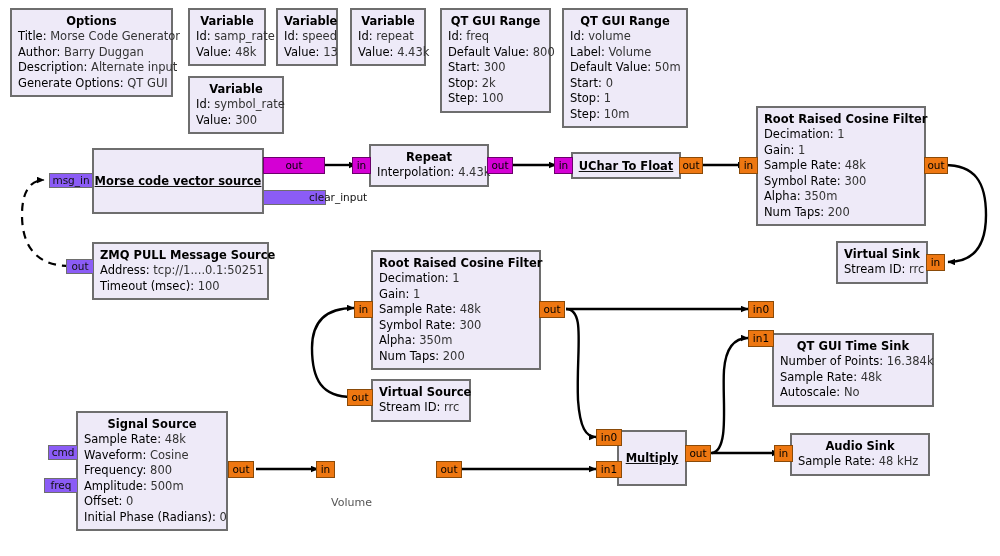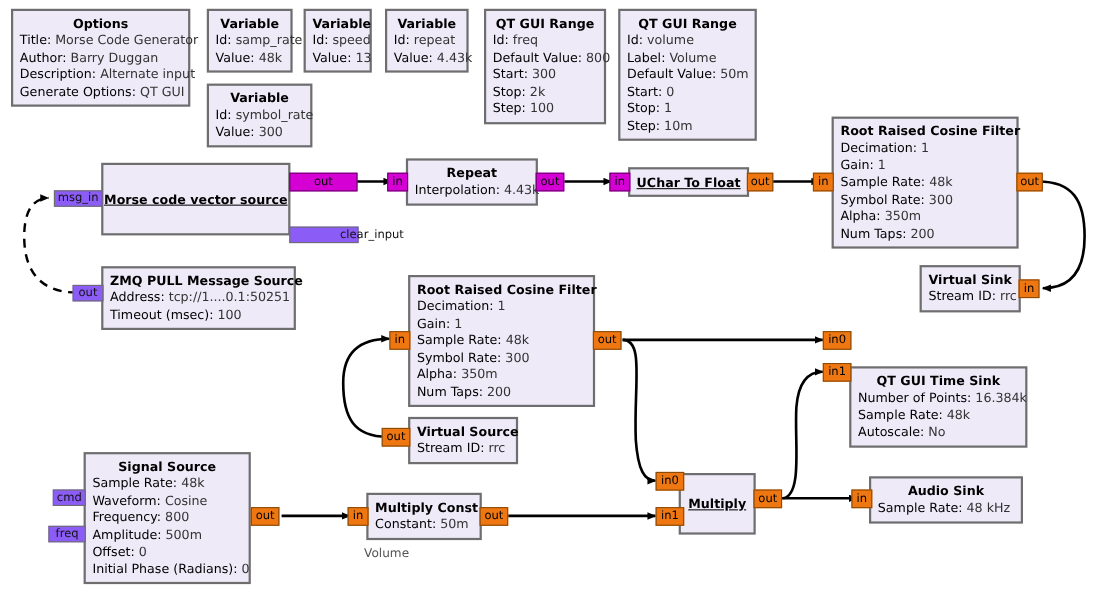--- a/index.html
+++ b/index.html
@@ -136,21 +136,21 @@
     <span class="row"><span class="k">Default Value:</span> <span class="v">50m</span></span>
     <span class="row"><span class="k">Start:</span> <span class="v">0</span></span>
     <span class="row"><span class="k">Stop:</span> <span class="v">1</span></span>
     <span class="row"><span class="k">Step:</span> <span class="v">10m</span></span>
   </div>
 
   <div class="block centered" style="left:92px;top:148px;width:172px;height:66px;">
     <span class="btitle">Morse code vector source</span>
   </div>
   <div class="port msg" style="left:49px;top:173px;width:44px;">msg_in</div>
-  <div class="port msg" style="left:263px;top:206px;width:63px;padding-left:45px;">clear_input</div>
+  <div class="port msg" style="left:263px;top:190px;width:63px;padding-left:45px;">clear_input</div>
   <div class="port byte" style="left:263px;top:157px;width:62px;height:17px;line-height:15px;">out</div>
 
   <div class="block" style="left:92px;top:242px;width:177px;">
     <span class="btitle">ZMQ PULL Message Source</span>
     <span class="row"><span class="k">Address:</span> <span class="v">tcp://1....0.1:50251</span></span>
     <span class="row"><span class="k">Timeout (msec):</span> <span class="v">100</span></span>
   </div>
   <div class="port msg" style="left:66px;top:259px;width:28px;">out</div>
 
   <div class="block" style="left:369px;top:144px;width:120px;">
@@ -217,24 +217,20 @@
     <span class="row"><span class="k">Waveform:</span> <span class="v">Cosine</span></span>
     <span class="row"><span class="k">Frequency:</span> <span class="v">800</span></span>
     <span class="row"><span class="k">Amplitude:</span> <span class="v">500m</span></span>
     <span class="row"><span class="k">Offset:</span> <span class="v">0</span></span>
     <span class="row"><span class="k">Initial Phase (Radians):</span> <span class="v">0</span></span>
   </div>
   <div class="port msg" style="left:48px;top:445px;width:30px;">cmd</div>
   <div class="port msg" style="left:44px;top:478px;width:34px;">freq</div>
   <div class="port stream" style="left:228px;top:461px;width:26px;height:17px;line-height:15px;">out</div>
 
-  <div class="block" style="left:333px;top:448px;width:105px;">
-    <span class="btitle">Multiply Const</span>
-    <span class="row"><span class="k">Constant:</span> <span class="v">50m</span></span>
-  </div>
   <div class="port stream" style="left:316px;top:461px;width:19px;height:17px;line-height:15px;">in</div>
   <div class="port stream" style="left:436px;top:461px;width:26px;height:17px;line-height:15px;">out</div>
   <div class="caption" style="left:331px;top:496px;">Volume</div>
 
   <div class="block centered" style="left:617px;top:430px;width:70px;height:56px;">
     <span class="btitle">Multiply</span>
   </div>
   <div class="port stream" style="left:596px;top:429px;width:26px;height:17px;line-height:15px;">in0</div>
   <div class="port stream" style="left:596px;top:461px;width:26px;height:17px;line-height:15px;">in1</div>
   <div class="port stream" style="left:685px;top:445px;width:26px;height:17px;line-height:15px;">out</div>

